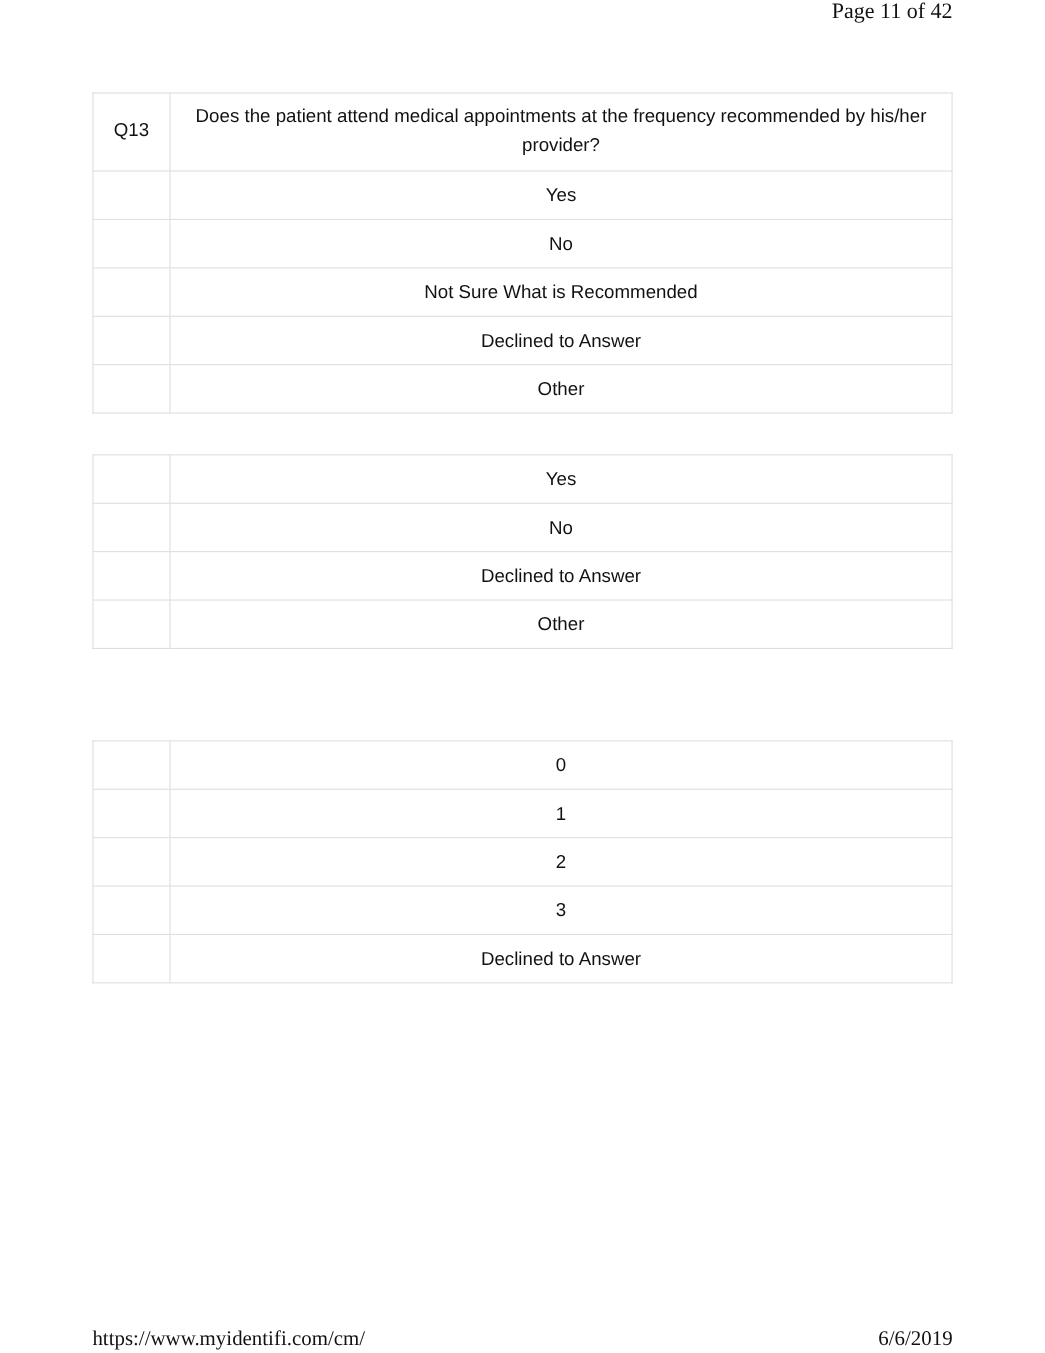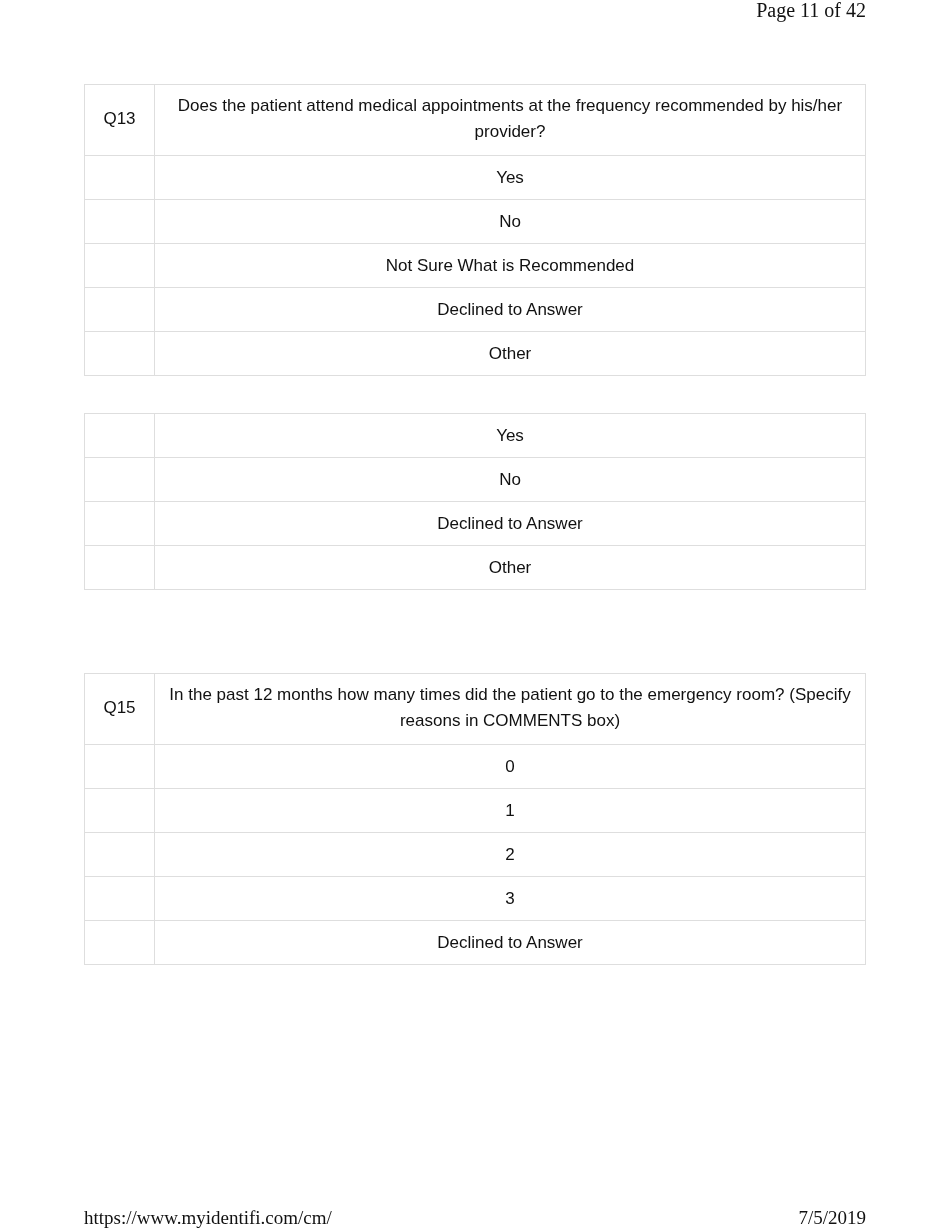--- a/index.html
+++ b/index.html
@@ -122,24 +122,20 @@
   </tr>
   <tr class="opt">
     <td class="num"></td>
     <td>Other</td>
   </tr>
 </tbody>
   </table>
 
 <table class="q-table" id="q15">
   <tbody>
-      <tr class="head">
-    <td class="num">Q15</td>
-    <td>In the past 12 months how many times did the patient go to the emergency room? (Specify reasons in COMMENTS box)</td>
-  </tr>
   <tr class="opt">
     <td class="num"></td>
     <td>0</td>
   </tr>
   <tr class="opt">
     <td class="num"></td>
     <td>1</td>
   </tr>
   <tr class="opt">
     <td class="num"></td>
@@ -150,13 +146,13 @@
     <td>3</td>
   </tr>
   <tr class="opt">
     <td class="num"></td>
     <td>Declined to Answer</td>
   </tr>
 </tbody>
   </table>
 
 <div class="footer-url">https://www.myidentifi.com/cm/</div>
-<div class="footer-date">7/5/2019</div>
+<div class="footer-date">6/6/2019</div>
 
 </body></html>

